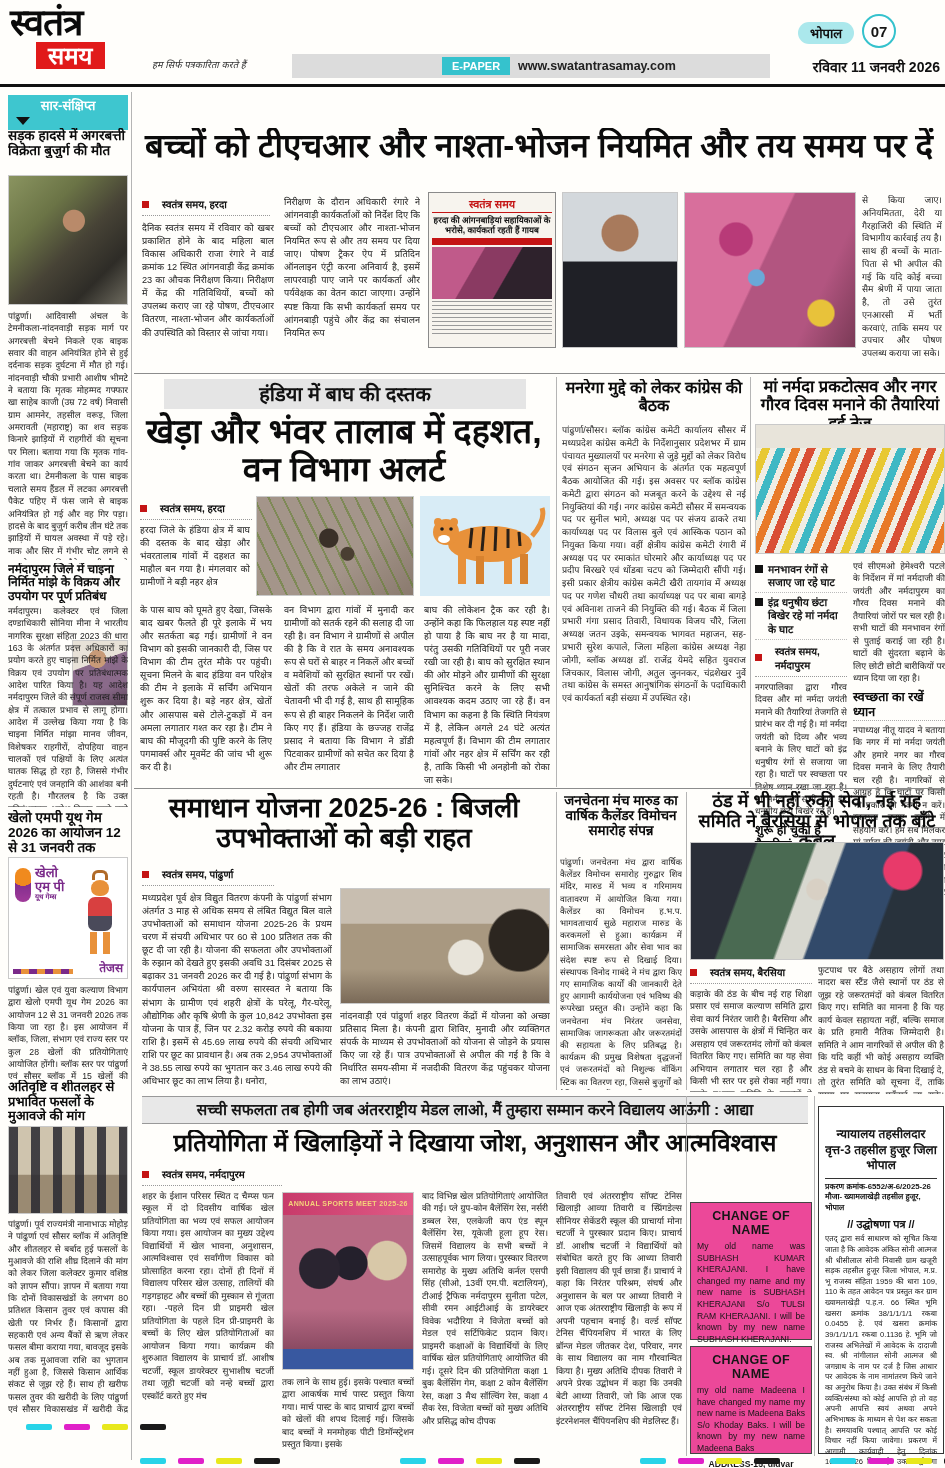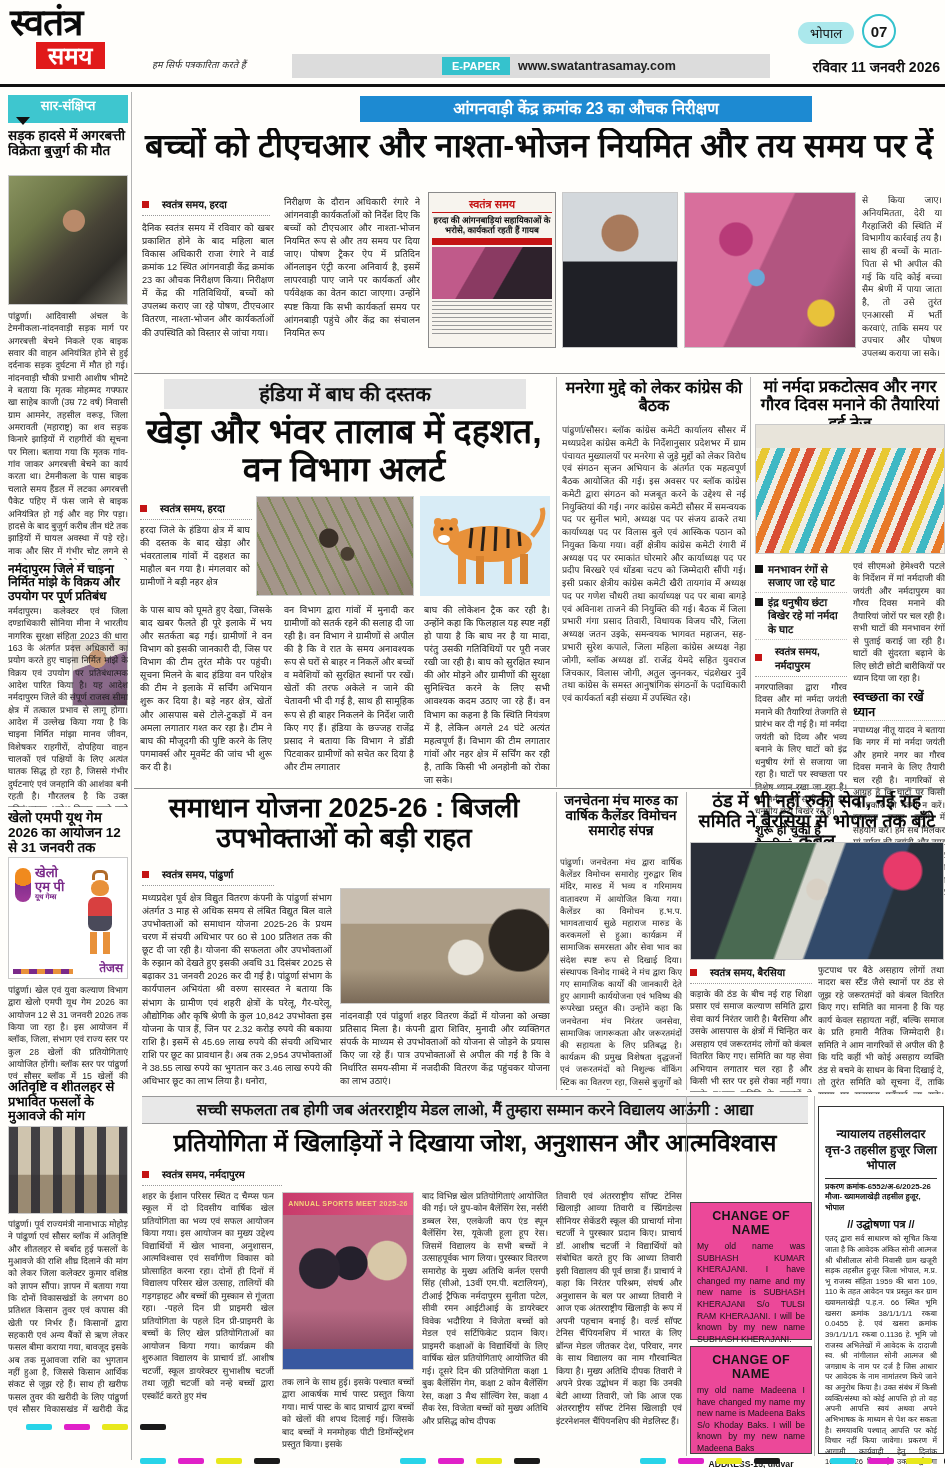--- a/index.html
+++ b/index.html
@@ -40,29 +40,29 @@
   <div class="abs" style="left:0;top:0;width:945px;height:86px">
     <div class="abs" style="left:10px;top:4px;width:130px">
       <div style="font-size:37px;font-weight:800;color:#0a0a0a;line-height:1.02;letter-spacing:-1px">स्वतंत्र</div>
       <div style="background:#e11a1a;color:#fff;font-size:24px;font-weight:800;display:inline-block;padding:0 12px;margin-left:26px;line-height:1.15">समय</div>
     </div>
     <div class="abs" style="left:152px;top:58px;width:135px;font-size:9.5px;font-style:italic;color:#333">हम सिर्फ पत्रकारिता करते हैं</div>
     <div class="abs" style="left:292px;top:54px;width:478px;height:24px;background:#dcdcdc;display:flex;align-items:center;gap:8px;padding-left:150px">
       <span style="background:#35c2cd;color:#fff;font-weight:800;font-size:11px;padding:3px 10px">E-PAPER</span>
       <span style="font-size:12.5px;font-weight:700;color:#222">www.swatantrasamay.com</span>
     </div>
-    <div class="abs" style="left:798px;top:22px;background:#abe8ec;border-radius:11px;padding:2px 12px;font-size:13px;font-weight:400;color:#111">भोपाल</div>
+    <div class="abs" style="left:798px;top:22px;background:#abe8ec;border-radius:11px;padding:2px 12px;font-size:13px;font-weight:700;color:#111">भोपाल</div>
     <div class="abs" style="left:862px;top:14px;width:34px;height:34px;border-radius:50%;background:#fff;border:2px solid #35c2cd;display:flex;align-items:center;justify-content:center;font-size:15px;font-weight:800">07</div>
     <div class="abs" style="left:760px;top:57px;width:180px;text-align:right;font-size:14px;font-weight:800;color:#111">रविवार 11 जनवरी 2026</div>
     <div class="abs" style="left:0;top:84px;width:945px;height:3px;background:#101010"></div>
   </div>
 
   <div class="abs vline" style="left:131px;top:92px;height:1368px"></div>
 
-  <div class="abs" style="left:8px;top:95px;width:120px;height:28px;background:#3ec6cf;color:#fff;font-weight:800;font-size:13px;text-align:center;line-height:22px">सार-संक्षिप्त</div>
+  <div class="abs" style="left:8px;top:95px;width:120px;height:35px;background:#3ec6cf;color:#fff;font-weight:800;font-size:13px;text-align:center;line-height:22px">सार-संक्षिप्त</div>
   <div class="abs" style="left:16px;top:117px;width:0;height:0;border-left:7px solid transparent;border-right:7px solid transparent;border-top:8px solid #111"></div>
 
   <div class="abs hl" style="left:8px;top:128px;width:120px;font-size:13.5px;text-align:left">सड़क हादसे में अगरबत्ती विक्रेता बुजुर्ग की मौत</div>
   <div class="abs ph" style="left:8px;top:175px;width:120px;height:130px;background:radial-gradient(circle at 55% 35%,#b98a6a 0 10%,transparent 11%),linear-gradient(135deg,#8a9460 0%,#6b7446 30%,#474336 55%,#2e2c27 78%,#6d6a5e 100%)"></div>
   <div class="abs body-txt" style="left:8px;top:310px;width:120px;height:250px;font-size:8.7px">पांढुर्णा। आदिवासी अंचल के टेमनीकला-नांदनवाड़ी सड़क मार्ग पर अगरबत्ती बेचने निकले एक बाइक सवार की वाहन अनियंत्रित होने से हुई दर्दनाक सड़क दुर्घटना में मौत हो गई। नांदनवाड़ी चौकी प्रभारी आशीष भीमटे ने बताया कि मृतक मोहम्मद गफ्फार खा साहेब काजी (उम्र 72 वर्ष) निवासी ग्राम आमनेर, तहसील वरूड़, जिला अमरावती (महाराष्ट्र) का शव सड़क किनारे झाड़ियों में राहगीरों की सूचना पर मिला। बताया गया कि मृतक गांव-गांव जाकर अगरबत्ती बेचने का कार्य करता था। टेमनीकला के पास बाइक चलाते समय हैंडल में लटका अगरबत्ती पैकेट पहिए में फंस जाने से बाइक अनियंत्रित हो गई और वह गिर पड़ा। हादसे के बाद बुजुर्ग करीब तीन घंटे तक झाड़ियों में घायल अवस्था में पड़े रहे। नाक और सिर में गंभीर चोट लगने से तड़पते हुए उनकी मौके पर ही मौत हो गई। सूचना मिलने पर पुलिस ने मृतक के परिजनों को अवगत कराते हुए शव को पोस्टमार्टम के लिए सिविल अस्पताल पांढुर्णा भेजा। इस दर्दनाक हादसे से मृतक के परिवार में शोक की लहर है और परिजनों को गहरा आघात पहुंचा है।</div>
 
   <div class="abs hl" style="left:8px;top:563px;width:120px;font-size:12px;text-align:left">नर्मदापुरम जिले में चाइना निर्मित मांझे के विक्रय और उपयोग पर पूर्ण प्रतिबंध</div>
   <div class="abs ph" style="left:72px;top:640px;width:56px;height:66px;background:radial-gradient(circle at 45% 28%,#c89a78 0 16%,transparent 17%),linear-gradient(160deg,#e8e2d8 0 35%,#8a6a8a 36% 70%,#5a4458 100%)"></div>
   <div class="abs body-txt" style="left:8px;top:605px;width:120px;height:202px;font-size:8.7px">नर्मदापुरम। कलेक्टर एवं जिला दण्डाधिकारी सोनिया मीना ने भारतीय नागरिक सुरक्षा संहिता 2023 की धारा 163 के अंतर्गत प्रदत्त अधिकारों का प्रयोग करते हुए चाइना निर्मित मांझे के विक्रय एवं उपयोग पर प्रतिबंधात्मक आदेश पारित किया है। यह आदेश नर्मदापुरम जिले की संपूर्ण राजस्व सीमा क्षेत्र में तत्काल प्रभाव से लागू होगा। आदेश में उल्लेख किया गया है कि चाइना निर्मित मांझा मानव जीवन, विशेषकर राहगीरों, दोपहिया वाहन चालकों एवं पक्षियों के लिए अत्यंत घातक सिद्ध हो रहा है, जिससे गंभीर दुर्घटनाएं एवं जनहानि की आशंका बनी रहती है। गौरतलब है कि उक्त प्रतिबंधात्मक आदेश विक्रय करने वाले दुकानदारों को संबोधित है अत: इसकी सूचना न्यायालय के सूचना पटल, समस्त अनुविभागीय दंडाधिकारी कार्यालय, पुलिस थाना, तहसील कार्यालय, जिला व्यापार एवं उद्योग विभाग, नगरपालिका परिषद कार्यालयों तथा अन्य प्रमुख सार्वजनिक स्थानों पर चस्पा कर प्रचारित करने के निर्देश दिए गए हैं। आदेश के उल्लंघन की स्थिति में नियमानुसार दंडात्मक कार्रवाई की जाएगी।</div>
 
@@ -89,21 +89,20 @@
   <div class="abs hl" style="left:8px;top:1080px;width:120px;font-size:13px;text-align:left">अतिवृष्टि व शीतलहर से प्रभावित फसलों के मुआवजे की मांग</div>
   <div class="abs ph" style="left:8px;top:1126px;width:120px;height:88px;background:repeating-linear-gradient(90deg,rgba(40,40,48,.85) 0 9px,transparent 9px 22px),linear-gradient(180deg,#cfc4ae 0 55%,#9a8a72 56% 100%)"></div>
   <div class="abs body-txt" style="left:8px;top:1218px;width:120px;height:196px;font-size:8.7px">पांढुर्णा। पूर्व राज्यमंत्री नानाभाऊ मोहोड़ ने पांढुर्णा एवं सौसर ब्लॉक में अतिवृष्टि और शीतलहर से बर्बाद हुई फसलों के मुआवजे की राशि शीघ्र दिलाने की मांग को लेकर जिला कलेक्टर कुमार वशिष्ठ को ज्ञापन सौंपा। ज्ञापन में बताया गया कि दोनों विकासखंडों के लगभग 80 प्रतिशत किसान तुवर एवं कपास की खेती पर निर्भर हैं। किसानों द्वारा सहकारी एवं अन्य बैंकों से ऋण लेकर फसल बीमा कराया गया, बावजूद इसके अब तक मुआवजा राशि का भुगतान नहीं हुआ है, जिससे किसान आर्थिक संकट से जूझ रहे हैं। साथ ही खरीफ फसल तुवर की खरीदी के लिए पांढुर्णा एवं सौसर विकासखंड में खरीदी केंद्र नहीं खोले जाने पर भी नाराजगी जताई गई। पूर्व राज्यमंत्री ने कहा कि खरीदी केंद्र नहीं होने के कारण किसानों को मजबूरी में तुवर सस्ते दामों पर व्यापारियों को बेचना पड़ रहा है। उन्होंने दोनों विकासखंडों में शीघ्र खरीदी केंद्र खोलने की मांग की। ज्ञापन सौंपने के दौरान नगर पालिका अध्यक्ष संदीप मोहोड़ सहित भाजपा के अन्य नेता भी उपस्थित रहे।</div>
   <div class="abs regmarks" style="left:26px;top:1424px">
       <i class="rm-c"></i>
       <i class="rm-m"></i>
       <i class="rm-y"></i>
       <i class="rm-k"></i>
     </div>
 
-  <div class="abs kicker-blue" style="left:360px;top:96px;width:452px;height:26px;font-size:16px;line-height:26px;overflow:hidden">आंगनवाड़ी केंद्र क्रमांक 23 का औचक निरीक्षण</div>
   <div class="abs hl" style="left:136px;top:128px;width:806px;font-size:33px;white-space:nowrap">बच्चों को टीएचआर और नाश्ता-भोजन नियमित और तय समय पर दें</div>
   <div class="abs byline" style="left:142px;top:196px;width:128px">
       <span class="sq"></span>
       <span>स्वतंत्र समय, हरदा</span>
     </div>
   <div class="abs body-txt" style="left:142px;top:222px;width:132px;height:148px;font-size:9.2px">दैनिक स्वतंत्र समय में रविवार को खबर प्रकाशित होने के बाद महिला बाल विकास अधिकारी राजा रंगारे ने वार्ड क्रमांक 12 स्थित आंगनवाड़ी केंद्र क्रमांक 23 का औचक निरीक्षण किया। निरीक्षण में केंद्र की गतिविधियों, बच्चों को उपलब्ध कराए जा रहे पोषण, टीएचआर वितरण, नाश्ता-भोजन और कार्यकर्ताओं की उपस्थिति को विस्तार से जांचा गया।</div>
   <div class="abs body-txt" style="left:284px;top:196px;width:136px;height:174px;font-size:9.2px">निरीक्षण के दौरान अधिकारी रंगारे ने आंगनवाड़ी कार्यकर्ताओं को निर्देश दिए कि बच्चों को टीएचआर और नाश्ता-भोजन नियमित रूप से और तय समय पर दिया जाए। पोषण ट्रैकर ऐप में प्रतिदिन ऑनलाइन एंट्री करना अनिवार्य है, इसमें लापरवाही पाए जाने पर कार्यकर्ता और पर्यवेक्षक का वेतन काटा जाएगा। उन्होंने स्पष्ट किया कि सभी कार्यकर्ता समय पर आंगनबाड़ी पहुंचे और केंद्र का संचालन नियमित रूप</div>
 
   <div class="abs ph" style="left:428px;top:192px;width:128px;height:156px;background:#f7f4ee;border:1px solid #8a8a8a;padding:3px">
     <div style="color:#c41414;font-weight:800;font-size:11px;text-align:center;border-bottom:1px solid #c41414;padding-bottom:1px">स्वतंत्र समय</div>

